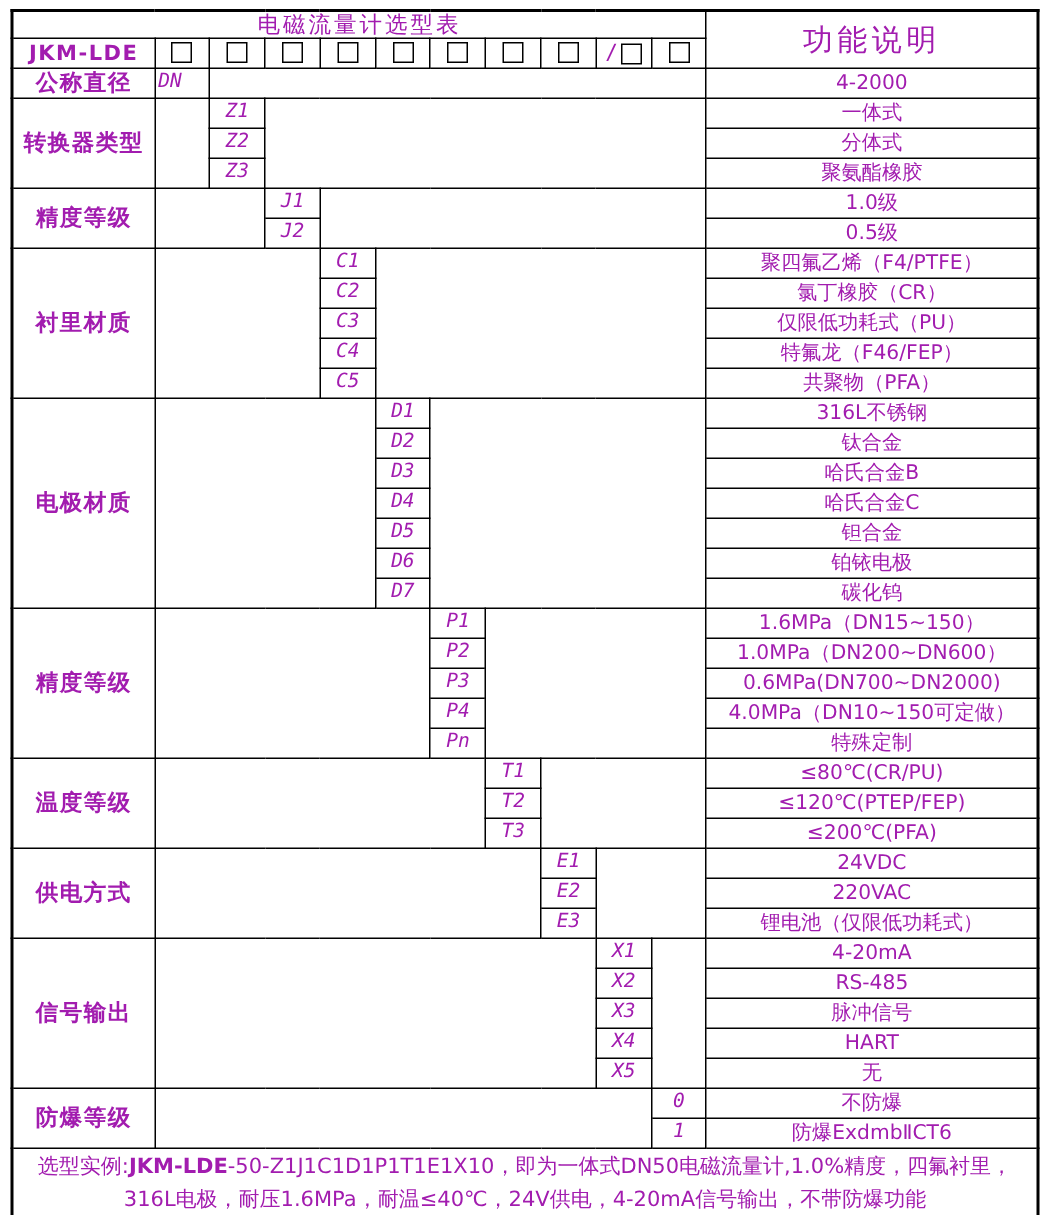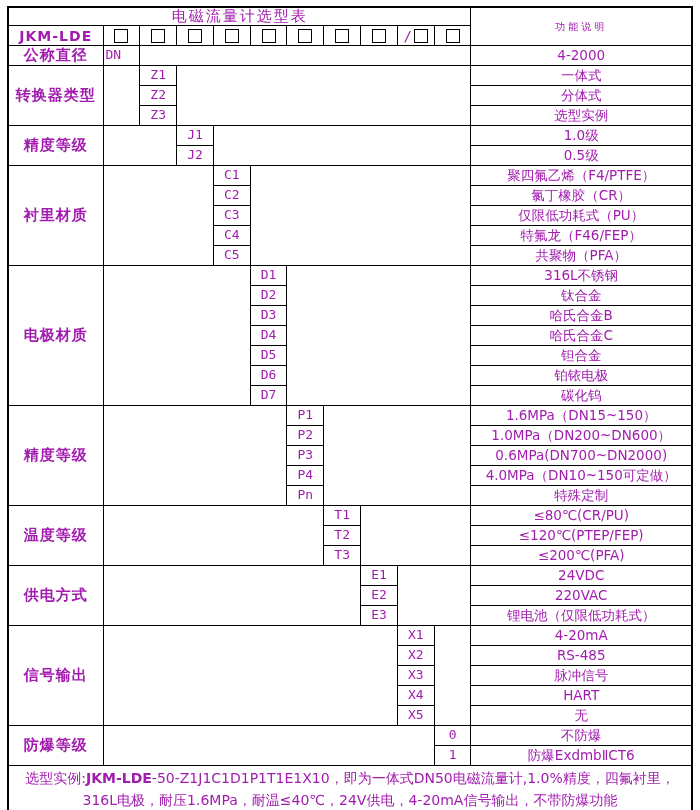--- a/index.html
+++ b/index.html
@@ -3,24 +3,24 @@
 <meta charset="utf-8">
 <style>
   html,body{margin:0;padding:0;background:#fff;}
   .page{position:relative;width:700px;height:810px;background:#fff;color:#a21caf;
         font-family:"DejaVu Sans",sans-serif;overflow:hidden;}
   table.sel{border-collapse:collapse;table-layout:fixed;width:684px;
             margin:6px 0 0 7px;border:2px solid #000;}
   td{border:1px solid #000;padding:0;text-align:center;vertical-align:middle;
      height:19px;line-height:1.15;font-size:14px;overflow:hidden;white-space:nowrap;}
   td.title{height:16px;font-size:15px;letter-spacing:2px;}
-  td.funhdr{font-size:10px;letter-spacing:3px;margin-top:22px;}
+  td.funhdr{font-size:20px;letter-spacing:3px;margin-top:22px;}
   td.cat{font-size:15px;letter-spacing:1px;font-weight:bold;}
   td.model{font-weight:bold;font-size:14px;letter-spacing:1px;}
-  td.code{font-family:"DejaVu Sans Mono","Liberation Mono",monospace;font-size:13px;}
+  td.code{font-family:"DejaVu Sans Mono","Liberation Mono",monospace;font-size:13px;font-style:italic;}
   td.code.left{text-align:left;padding-left:2px;}
   td.func{font-size:13.5px;}
   td.cb{font-family:"DejaVu Sans Mono",monospace;font-size:13px;}
   .box{display:inline-block;width:12px;height:12px;border:1px solid #000;
        vertical-align:middle;background:#fff;}
   .slash{display:inline-block;margin-right:2px;font-size:14px;vertical-align:middle;}
   td.example{height:46px;font-size:14px;line-height:1.6;white-space:normal;text-align:center;}
   b.mod{font-family:"DejaVu Sans",sans-serif;}
 </style>
 </head>
@@ -76,21 +76,21 @@
     <td class="code">Z1</td>
     <td class="empty" rowspan="3" colspan="8"></td>
     <td class="func">一体式</td>
   </tr>
   <tr>
           <td class="code">Z2</td>
           <td class="func">分体式</td>
         </tr>
   <tr>
           <td class="code">Z3</td>
-          <td class="func">选型实例</td>
+          <td class="func">聚氨酯橡胶</td>
         </tr>
 
   <tr>
     <td class="cat" rowspan="2">精度等级</td>
     <td class="empty" rowspan="2" colspan="2"></td>
     <td class="code">J1</td>
     <td class="empty" rowspan="2" colspan="7"></td>
     <td class="func">1.0级</td>
   </tr>
   <tr>

